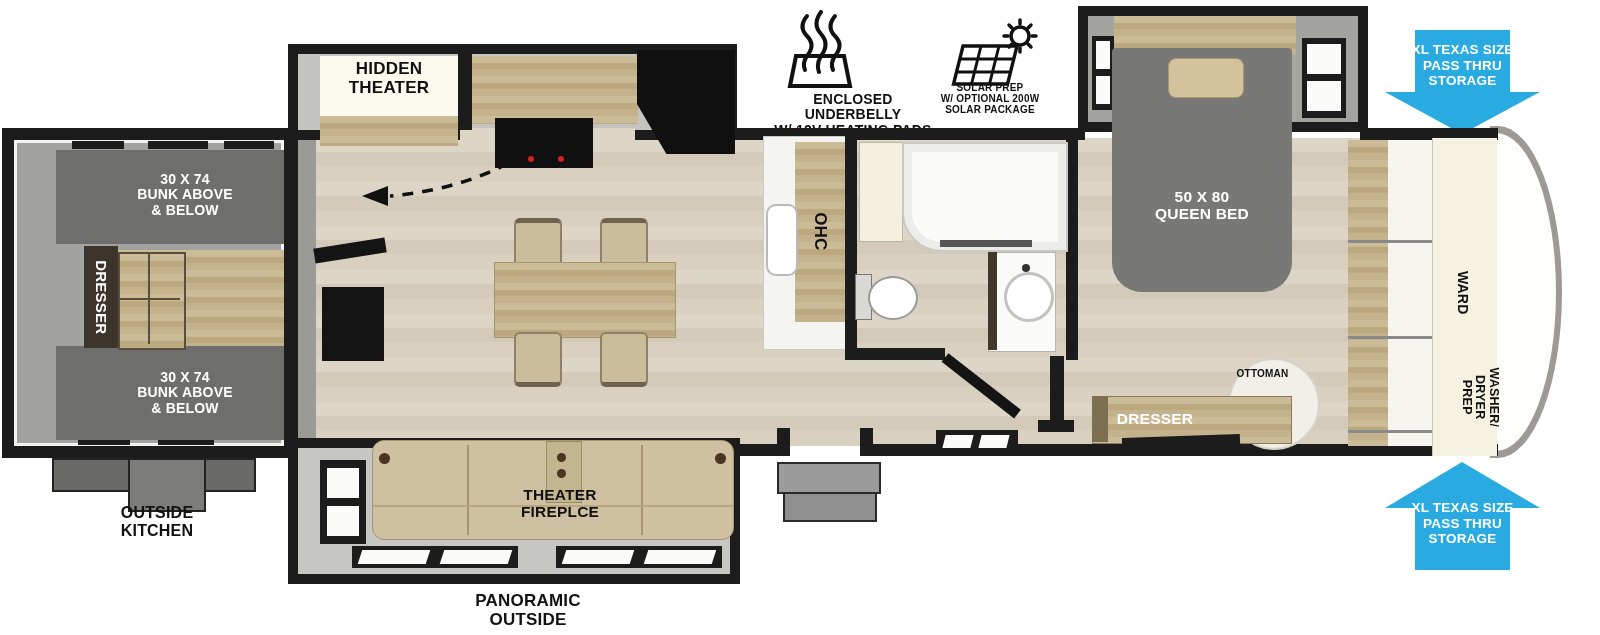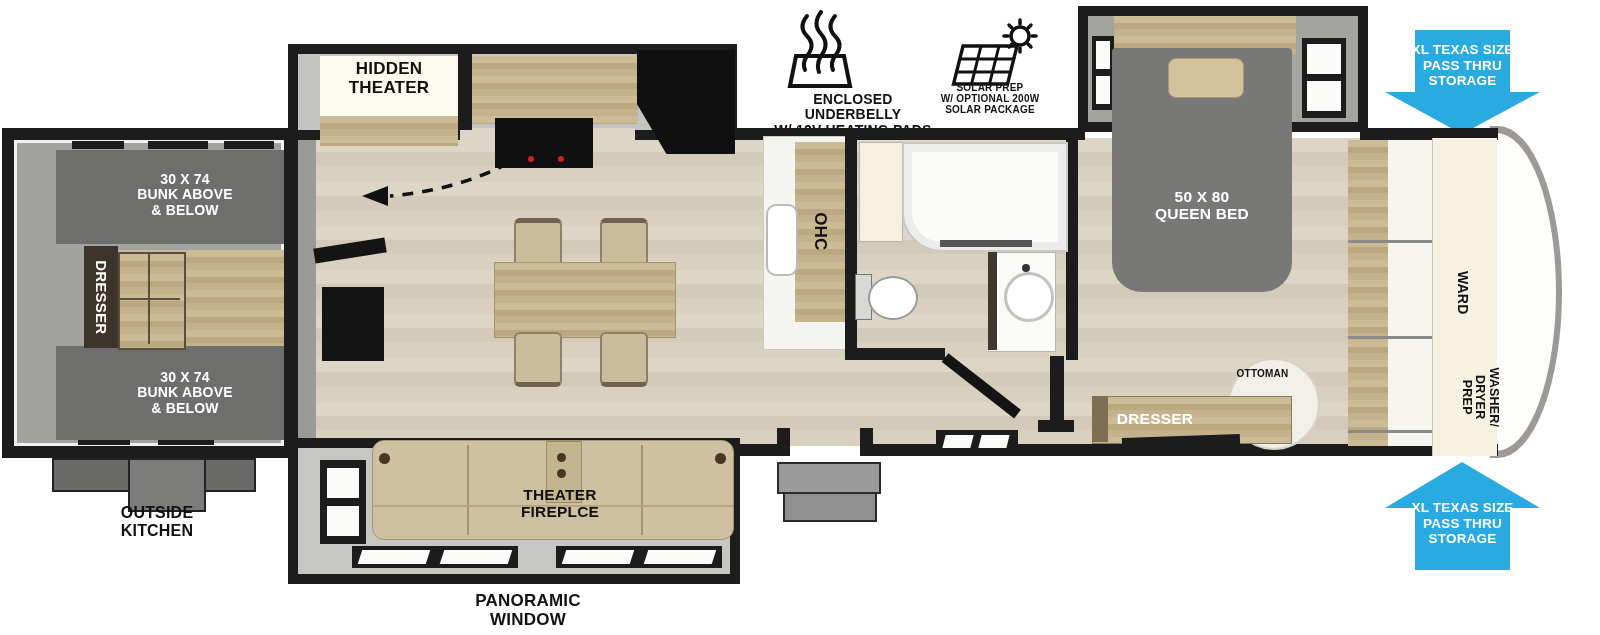--- a/index.html
+++ b/index.html
@@ -197,21 +197,21 @@
 FIREPLCE</div>
   <div class="abs" style="left:352px;top:546px;width:166px;height:22px;background:#1c1c1c;">
     <div class="pane" style="left:8px;top:4px;width:68px;height:14px;transform:skewX(-18deg);"></div>
     <div class="pane" style="left:90px;top:4px;width:68px;height:14px;transform:skewX(-18deg);"></div>
   </div>
   <div class="abs" style="left:556px;top:546px;width:166px;height:22px;background:#1c1c1c;">
     <div class="pane" style="left:8px;top:4px;width:68px;height:14px;transform:skewX(-18deg);"></div>
     <div class="pane" style="left:90px;top:4px;width:68px;height:14px;transform:skewX(-18deg);"></div>
   </div>
   <div class="lbl" style="left:428px;top:592px;width:200px;font-size:17px;">PANORAMIC
-WINDOW</div>
+OUTSIDE</div>
 
   <div class="abs" style="left:1078px;top:6px;width:290px;height:126px;background:#a8a8a5;border:10px solid #1c1c1c;box-sizing:border-box;"></div>
   <div class="abs woodv" style="left:1090px;top:16px;width:266px;height:38px;"></div>
   <div class="abs" style="left:1088px;top:16px;width:26px;height:106px;background:#a3a3a0;"></div>
   <div class="abs" style="left:1092px;top:36px;width:22px;height:74px;background:#1c1c1c;">
     <div class="pane" style="left:4px;top:5px;width:14px;height:28px;"></div>
     <div class="pane" style="left:4px;top:40px;width:14px;height:28px;"></div>
   </div>
   <div class="abs" style="left:1296px;top:16px;width:62px;height:106px;background:#a3a3a0;"></div>
   <div class="abs" style="left:1302px;top:38px;width:44px;height:80px;background:#1c1c1c;">

